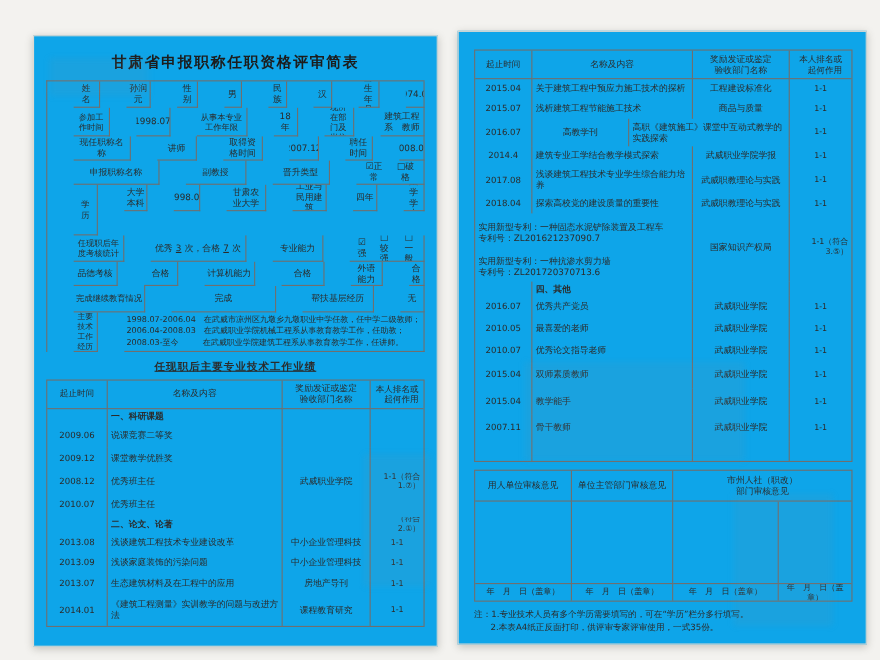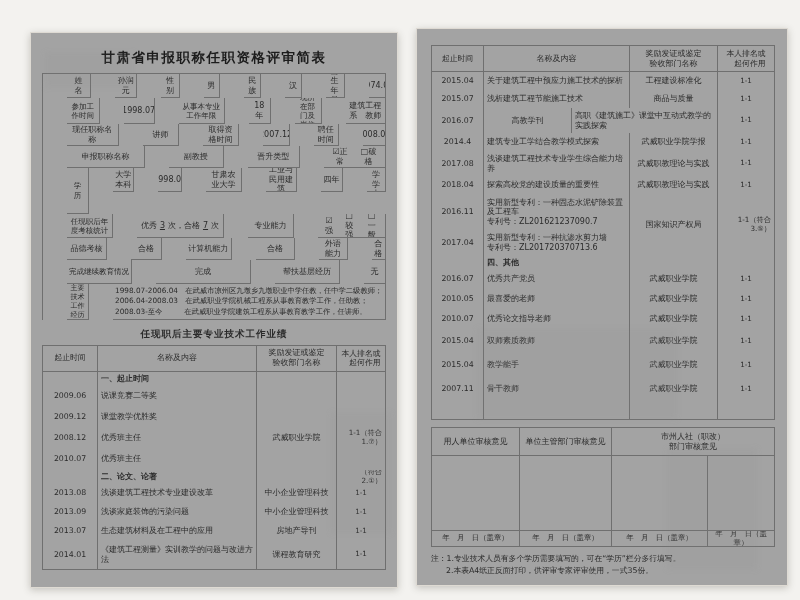--- a/index.html
+++ b/index.html
@@ -5,21 +5,21 @@
   :root{ --ln:#6f6f6f; --txt:#2b2b2b; }
   *{ box-sizing:border-box; }
   html,body{ margin:0; padding:0; }
   body{
     width:800px; height:600px; position:relative; overflow:hidden;
     background:#f3f2ef; color:var(--txt);
     font-family:"DejaVu Sans","Liberation Sans",sans-serif;
     font-size:8px; line-height:1.2;
   }
   .page{
-    position:absolute; background:#a3a3a3;
+    position:absolute; background:#0ea5e9;
     border:1px solid #dedad3; box-shadow:0 2px 7px rgba(60,55,45,.25);
   }
   .page-left{ left:30px; top:32px; width:368px; height:556px; padding:12px 11px 0 11px; }
   .page-right{ left:416px; top:28px; width:372px; height:558px; padding:16px 12px 0 14px; }
   .ghost{ position:absolute; background:rgba(140,140,140,.10); filter:blur(3px); pointer-events:none; }
   .title{
     text-align:center; font-weight:bold; font-size:13.5px; letter-spacing:1.5px;
     color:#1c1c1c; margin:4px 0 8px 0;
   }
   
@@ -32,21 +32,21 @@
   }
   .grow{ flex:1 1 auto; min-width:0; }
   .vwrap{ display:flex; }
   .vcol{ flex:1 1 auto; min-width:0; display:flex; flex-direction:column; }
   .vlab{ width:22px; flex:0 0 22px; white-space:pre-line; font-size:7.5px; line-height:1.3; }
   .small{ font-size:7.5px; }
   .u{ text-decoration:underline; padding:0 3px; }
   .cbgap span{ margin:0 5px; }
   .exp{ flex-direction:column; align-items:flex-start; justify-content:center; font-size:7.3px; line-height:1.45; }
   
-  .sec{ text-align:center; font-weight:bold; font-size:9.5px; margin:8px 0 5px 0; letter-spacing:1px; }
+  .sec{ text-align:center; font-weight:bold; font-size:9.5px; margin:8px 0 5px 0; letter-spacing:1px;text-decoration:underline; }
   
   .atable{ border:1px solid var(--ln); }
   .arow{ display:flex; }
   .ac{
     border-right:1px solid var(--ln); display:flex; align-items:center;
     padding:1px 3px; overflow:hidden;
   }
   .ac:last-child{ border-right:none; }
   .ahead .ac{ justify-content:center; text-align:center; border-bottom:1px solid var(--ln); white-space:pre-line; }
   .ac.adate{ justify-content:center; text-align:center; font-size:7.8px; }
@@ -197,21 +197,21 @@
     <div class="arow ahead" style="height:26px">
       <div class="ac adate">起止时间</div>
       <div class="ac acont" style="justify-content:center">名称及内容</div>
       <div class="ac aorg">奖励发证或鉴定
 验收部门名称</div>
       <div class="ac arank" style="font-size:7.8px">本人排名或
 起何作用</div>
     </div>
     <div class="arow cat" style="height:14px">
       <div class="ac adate"></div>
-      <div class="ac acont">一、起止时间</div>
+      <div class="ac acont">一、科研课题</div>
       <div class="ac aorg"></div>
       <div class="ac arank"></div>
     </div>
     <div class="arow" style="height:21px">
       <div class="ac adate">2009.06</div>
       <div class="ac acont">说课竞赛二等奖</div>
       <div class="ac aorg"></div>
       <div class="ac arank"></div>
     </div>
     <div class="arow" style="height:21px">
@@ -309,24 +309,20 @@
       <div class="ac arank">1-1</div>
     </div>
     <div class="arow" style="height:18px">
       <div class="ac adate">2018.04</div>
       <div class="ac acont">探索高校党的建设质量的重要性</div>
       <div class="ac aorg">武威职教理论与实践</div>
       <div class="ac arank">1-1</div>
     </div>
 
     <div class="arow" style="height:62px">
-      <div class="ac adate subcol cent">
-        <div style="height:36px">2016.11</div>
-        <div style="height:26px">2017.04</div>
-      </div>
       <div class="ac acont subcol">
         <div class="pre" style="height:36px">实用新型专利：一种固态水泥铲除装置及工程车
 专利号：ZL201621237090.7</div>
         <div class="pre" style="height:26px">实用新型专利：一种抗渗水剪力墙
 专利号：ZL201720370713.6</div>
       </div>
       <div class="ac aorg">国家知识产权局</div>
       <div class="ac arank">1-1（符合3.⑤）</div>
     </div>
     <div class="arow cat" style="height:13px">

